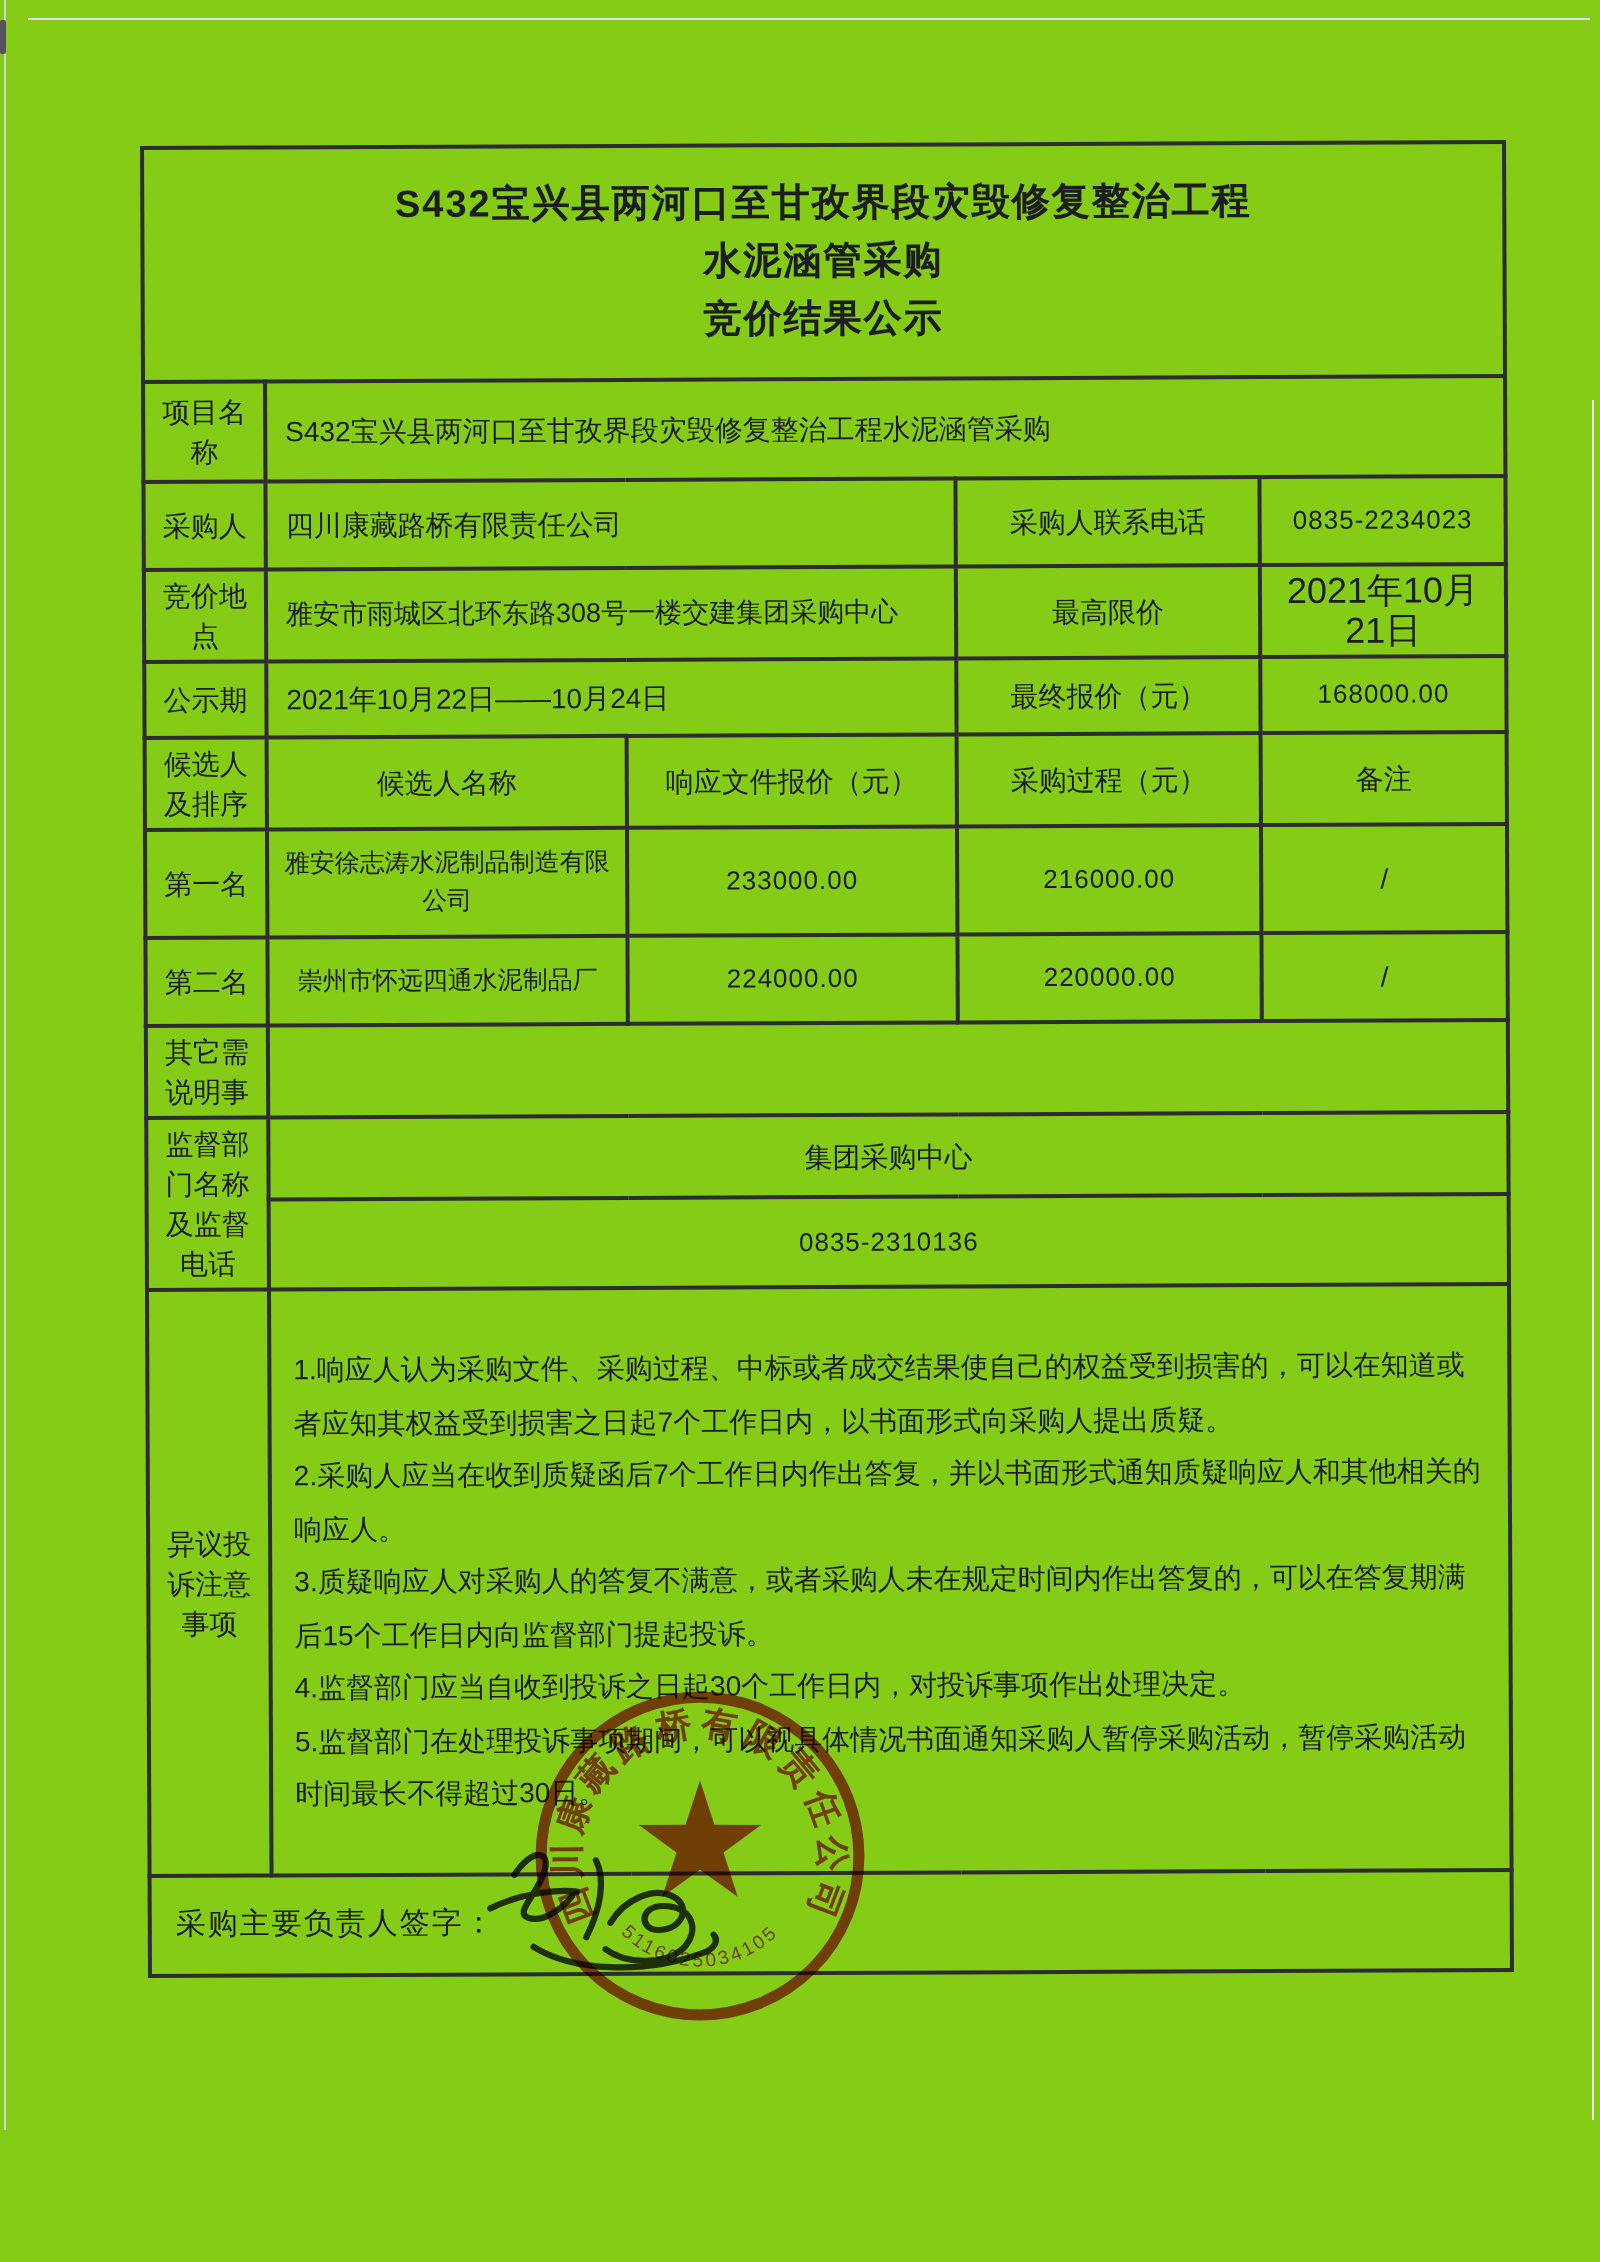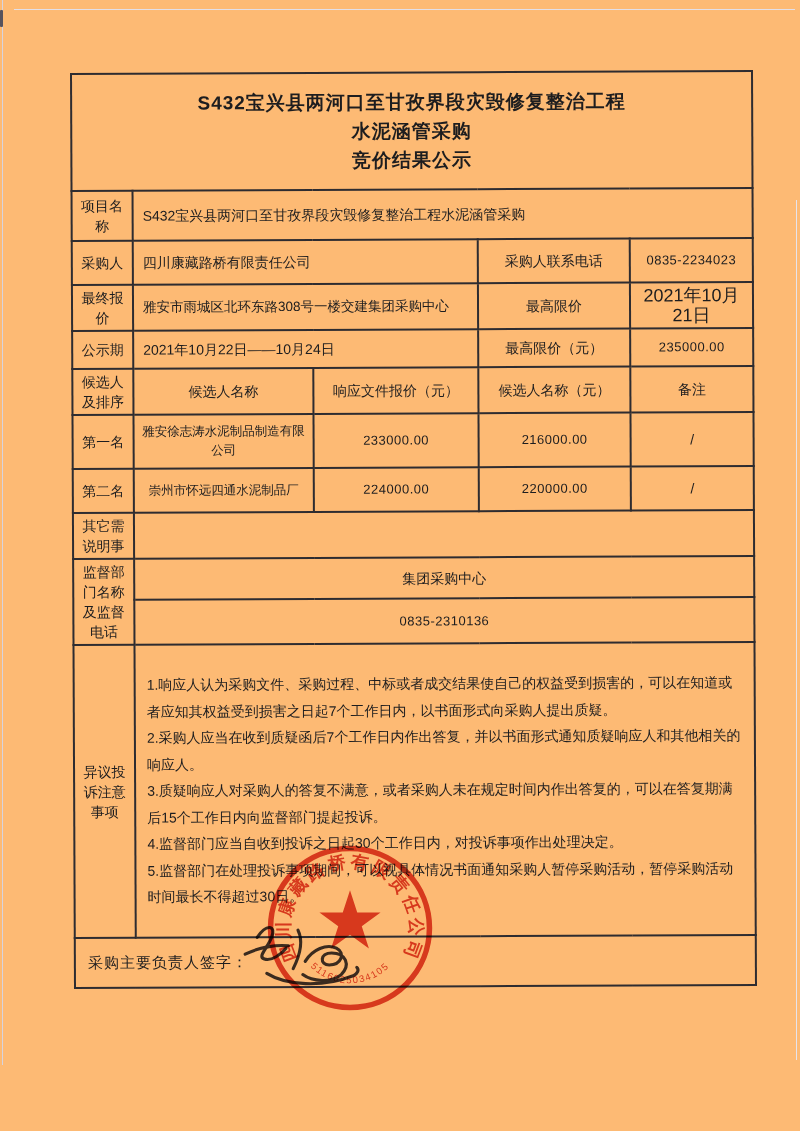--- a/index.html
+++ b/index.html
@@ -2,21 +2,21 @@
 <html><head>
 <meta charset="utf-8">
 <style>
   html,body{margin:0;padding:0;}
   body{
     width:800px;height:1131px;position:relative;overflow:hidden;
     background:#f6f5f9;
     font-family:"Liberation Sans", sans-serif;
     color:#1d1d1f;
   }
-  .page{position:absolute;inset:0;background:#fdba74;}
+  .page{position:absolute;inset:0;background:#84cc16;}
   
   .edge-left{position:absolute;left:2px;top:0;width:1px;height:1065px;background:#d7d3de;}
   .edge-top{position:absolute;left:14px;top:9px;right:5px;height:1px;background:#e2dfe8;}
   .edge-right{position:absolute;right:3px;top:200px;width:1px;height:860px;background:#e6e3ec;}
   .scan-mark{position:absolute;left:0;top:10px;width:3px;height:17px;background:#57525c;border-radius:1px;}
 
   table.doc{
     position:absolute;left:70px;top:73px;width:681px;
     border-collapse:collapse;table-layout:fixed;
     transform:rotate(-0.25deg);transform-origin:0 0;
@@ -79,38 +79,38 @@
     </tr>
 
     <tr style="height:44px">
       <td class="lbl">采购人</td>
       <td colspan="2" class="left">四川康藏路桥有限责任公司</td>
       <td class="lbl">采购人联系电话</td>
       <td class="num">0835-2234023</td>
     </tr>
 
     <tr style="height:46px">
-      <td class="lbl">最终报价</td>
+      <td class="lbl">竞价地点</td>
       <td colspan="2" class="left" style="font-size:13.5px">雅安市雨城区北环东路308号一楼交建集团采购中心</td>
       <td class="lbl">最高限价</td>
       <td style="font-size:18px">2021年10月21日</td>
     </tr>
 
     <tr style="height:38px">
       <td class="lbl">公示期</td>
       <td colspan="2" class="left">2021年10月22日——10月24日</td>
-      <td class="lbl">最高限价（元）</td>
-      <td class="num">235000.00</td>
+      <td class="lbl">最终报价（元）</td>
+      <td class="num">168000.00</td>
     </tr>
 
     <tr style="height:42px">
       <td class="lbl">候选人及排序</td>
       <td>候选人名称</td>
       <td>响应文件报价（元）</td>
-      <td>候选人名称（元）</td>
+      <td>采购过程（元）</td>
       <td>备注</td>
     </tr>
 
     <tr style="height:54px">
       <td>第一名</td>
       <td class="name-cell">雅安徐志涛水泥制品制造有限公司</td>
       <td class="num">233000.00</td>
       <td class="num">216000.00</td>
       <td>/</td>
     </tr>

